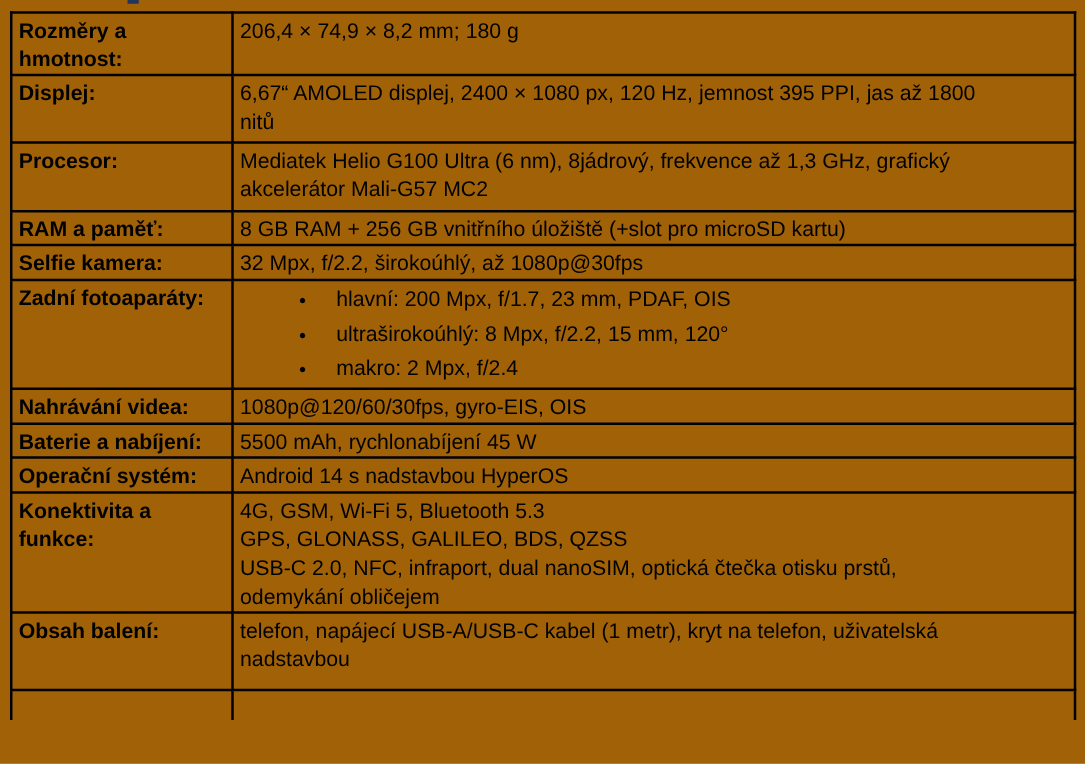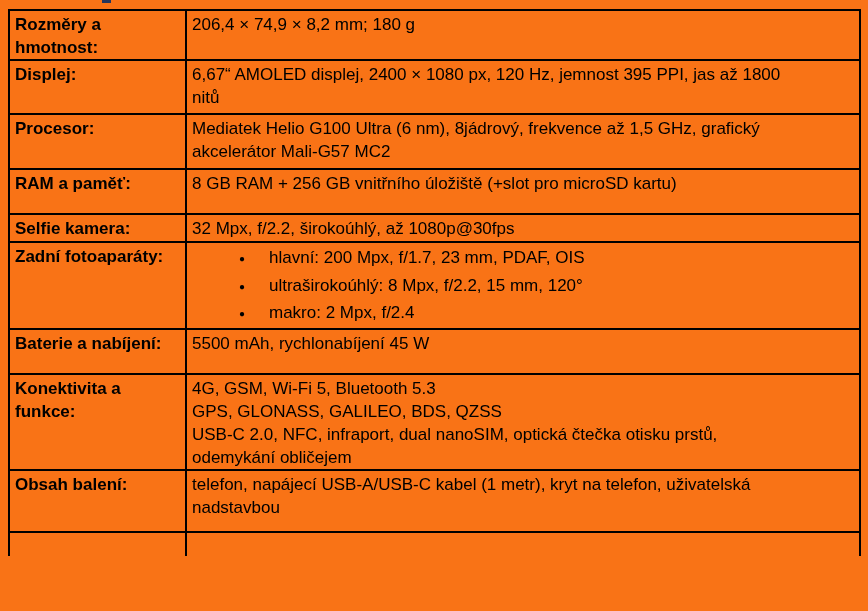--- a/index.html
+++ b/index.html
@@ -1,21 +1,21 @@
 <!DOCTYPE html>
 <html><head>
 <meta charset="utf-8">
 <style>
   html,body{margin:0;padding:0;}
   body{
     width:868px;height:611px;overflow:hidden;position:relative;
     background:#ffffff;color:#000;
     font-family:"Liberation Sans", sans-serif;
   }
-  .page{position:absolute;inset:0;background:#f97316;}
+  .page{position:absolute;inset:0;background:#a16207;}
   .top-artifact{
     position:absolute;left:102px;top:0;width:9px;height:3px;
     background:#24355c;
   }
   table.spec{
     position:absolute;left:8px;top:9px;width:851px;
     border-collapse:collapse;table-layout:fixed;
   }
   table.spec td{
     border:2px solid #000;
@@ -26,21 +26,21 @@
   td.label-cell{font-weight:bold;}
   td.value-cell{padding-left:13px;}
   .ln{line-height:23px;white-space:nowrap;}
   .label-cell .ln{line-height:23px;}
   .bullet-line{display:flex;line-height:26.5px;padding-left:47px;white-space:nowrap;}
   .bullet-line .dot{
     width:30px;flex:0 0 30px;font-size:10px;line-height:inherit;text-align:left;
     padding-top:1px;
   }
   tr.h46{height:46px;} tr.h57{height:57px;} tr.h54{height:54px;margin-top:36px;}
-  tr.h55{height:55px;} tr.h27{height:45px;} tr.h28{height:28px;padding-left:16px;}
+  tr.h55{height:55px;} tr.h27{height:27px;} tr.h28{height:28px;padding-left:16px;}
   tr.h81{height:81px;} tr.h93{height:93px;} tr.h62{height:62px;}
   tr.partial{height:24px;}
   tr.partial td{border-bottom:none;}
 </style>
 </head>
 <body>
 
 <div class="page">
 
   <div class="top-artifact"></div>
@@ -71,21 +71,21 @@
         <div class="ln">6,67“ AMOLED displej, 2400 × 1080 px, 120 Hz, jemnost 395 PPI, jas až 1800</div>
         <div class="ln">nitů</div>
       </td>
     </tr>
 
     <tr class="h55">
       <td class="label-cell">
         <div class="ln">Procesor:</div>
       </td>
       <td class="value-cell">
-        <div class="ln">Mediatek Helio G100 Ultra (6 nm), 8jádrový, frekvence až 1,5 GHz, grafický</div>
+        <div class="ln">Mediatek Helio G100 Ultra (6 nm), 8jádrový, frekvence až 1,3 GHz, grafický</div>
         <div class="ln">akcelerátor Mali-G57 MC2</div>
       </td>
     </tr>
 
     <tr class="h27">
       <td class="label-cell">
         <div class="ln">RAM a paměť:</div>
       </td>
       <td class="value-cell">
         <div class="ln">8 GB RAM + 256 GB vnitřního úložiště (+slot pro microSD kartu)</div>
@@ -114,30 +114,46 @@
           <span class="dot">●</span>
           <span>ultraširokoúhlý: 8 Mpx, f/2.2, 15 mm, 120°</span>
         </div>
         <div class="bullet-line">
           <span class="dot">●</span>
           <span>makro: 2 Mpx, f/2.4</span>
         </div>
       </td>
     </tr>
 
+    <tr class="h28">
+      <td class="label-cell">
+        <div class="ln">Nahrávání videa:</div>
+      </td>
+      <td class="value-cell">
+        <div class="ln">1080p@120/60/30fps, gyro-EIS, OIS</div>
+      </td>
+    </tr>
 
     <tr class="h27">
       <td class="label-cell">
         <div class="ln">Baterie a nabíjení:</div>
       </td>
       <td class="value-cell">
         <div class="ln">5500 mAh, rychlonabíjení 45 W</div>
       </td>
     </tr>
 
+    <tr class="h28">
+      <td class="label-cell">
+        <div class="ln">Operační systém:</div>
+      </td>
+      <td class="value-cell">
+        <div class="ln">Android 14 s nadstavbou HyperOS</div>
+      </td>
+    </tr>
 
     <tr class="h93">
       <td class="label-cell">
         <div class="ln">Konektivita a</div>
         <div class="ln">funkce:</div>
       </td>
       <td class="value-cell">
         <div class="ln">4G, GSM, Wi-Fi 5, Bluetooth 5.3</div>
         <div class="ln">GPS, GLONASS, GALILEO, BDS, QZSS</div>
         <div class="ln">USB-C 2.0, NFC, infraport, dual nanoSIM, optická čtečka otisku prstů,</div>

